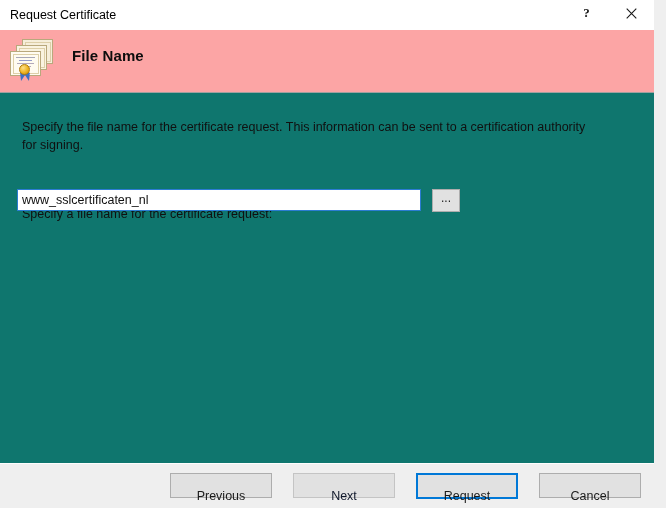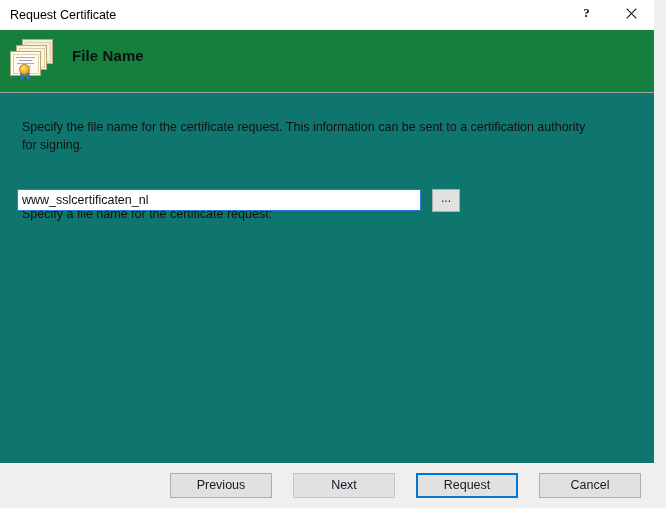--- a/index.html
+++ b/index.html
@@ -67,21 +67,21 @@
     padding-bottom: 1px;
   }
   .cap-btn.close svg {
     display: block;
   }
 
   
   .header {
     position: relative;
     height: 63px;
-    background: #15803d;
+    background: #fca5a5;
     flex: 0 0 auto;
     border-bottom: 1px solid #a0a0a0;
     box-sizing: border-box;
   }
   .header-icon {
     position: absolute;
     left: 8px;
     top: 4px;
     width: 48px;
     height: 48px;
@@ -241,21 +241,21 @@
   .dlg-button {
     width: 102px;
     height: 25px;
     box-sizing: border-box;
     background: #e1e1e1;
     border: 1px solid #adadad;
     font-family: "Liberation Sans", sans-serif;
     font-size: 12.5px;
     color: #1a1a1a;
     cursor: default;
-    padding: 0;
+    padding: 11px;
     text-align: center;
     line-height: 23px;
   }
   .dlg-button.default {
     border: 2px solid #0078d7;
     line-height: 21px;
   }
   .dlg-button.disabled {
     color: #0f172a;
     background: #e1e1e1;

